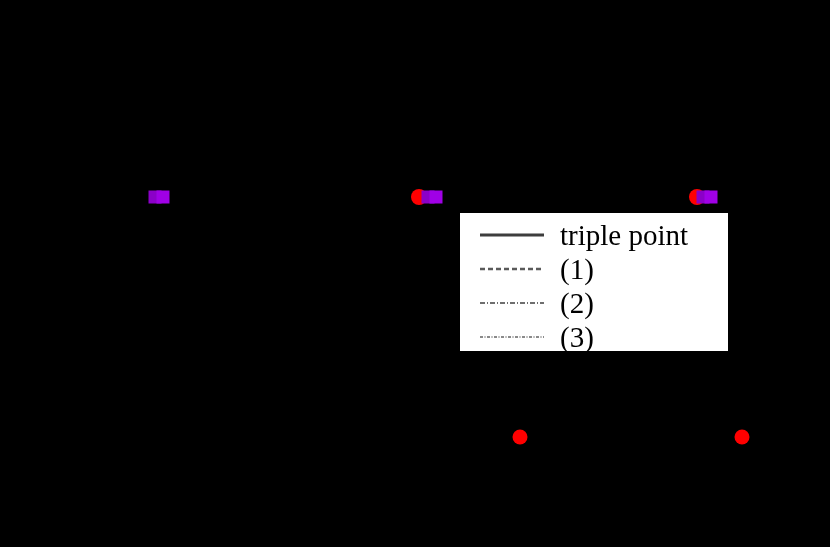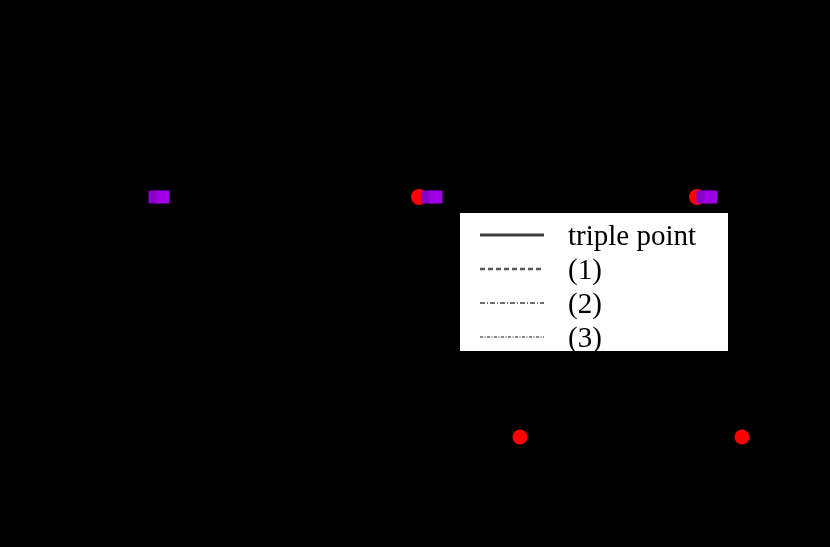--- a/index.html
+++ b/index.html
@@ -54,21 +54,21 @@
     margin-left: 19px;
     flex: 0 0 auto;
     display: flex;
     align-items: center;
     justify-content: center;
   }
   .legend-sample svg {
     display: block;
   }
   .legend-label {
-    margin-left: 23px;
+    margin-left: 15px;
     font-family: "Liberation Serif", serif;
     font-size: 29px;
     line-height: 1;
     color: #000000;
     white-space: nowrap;
   }
 </style>
 </head>
 <body>
 

